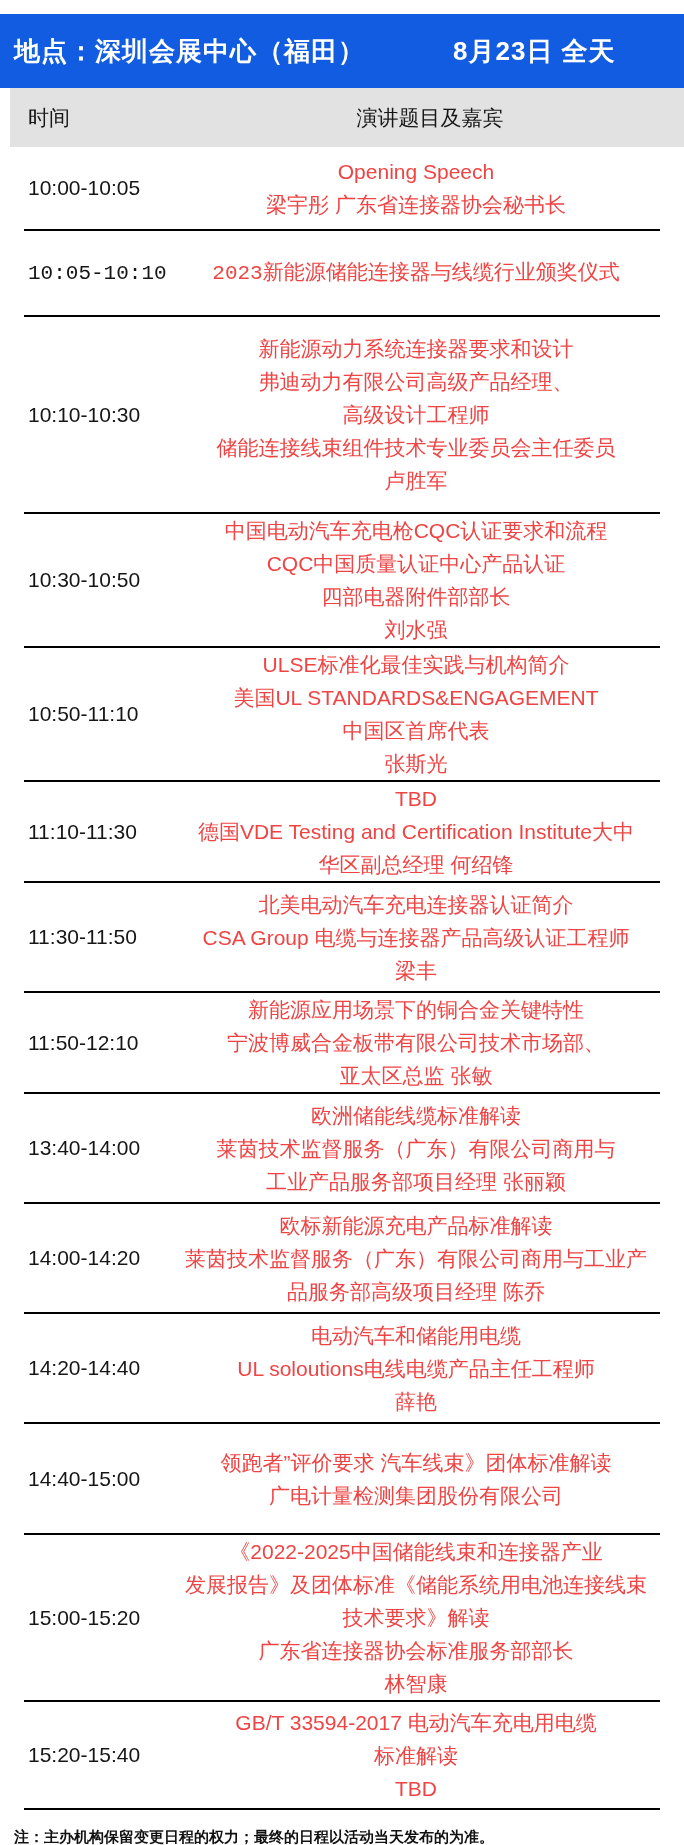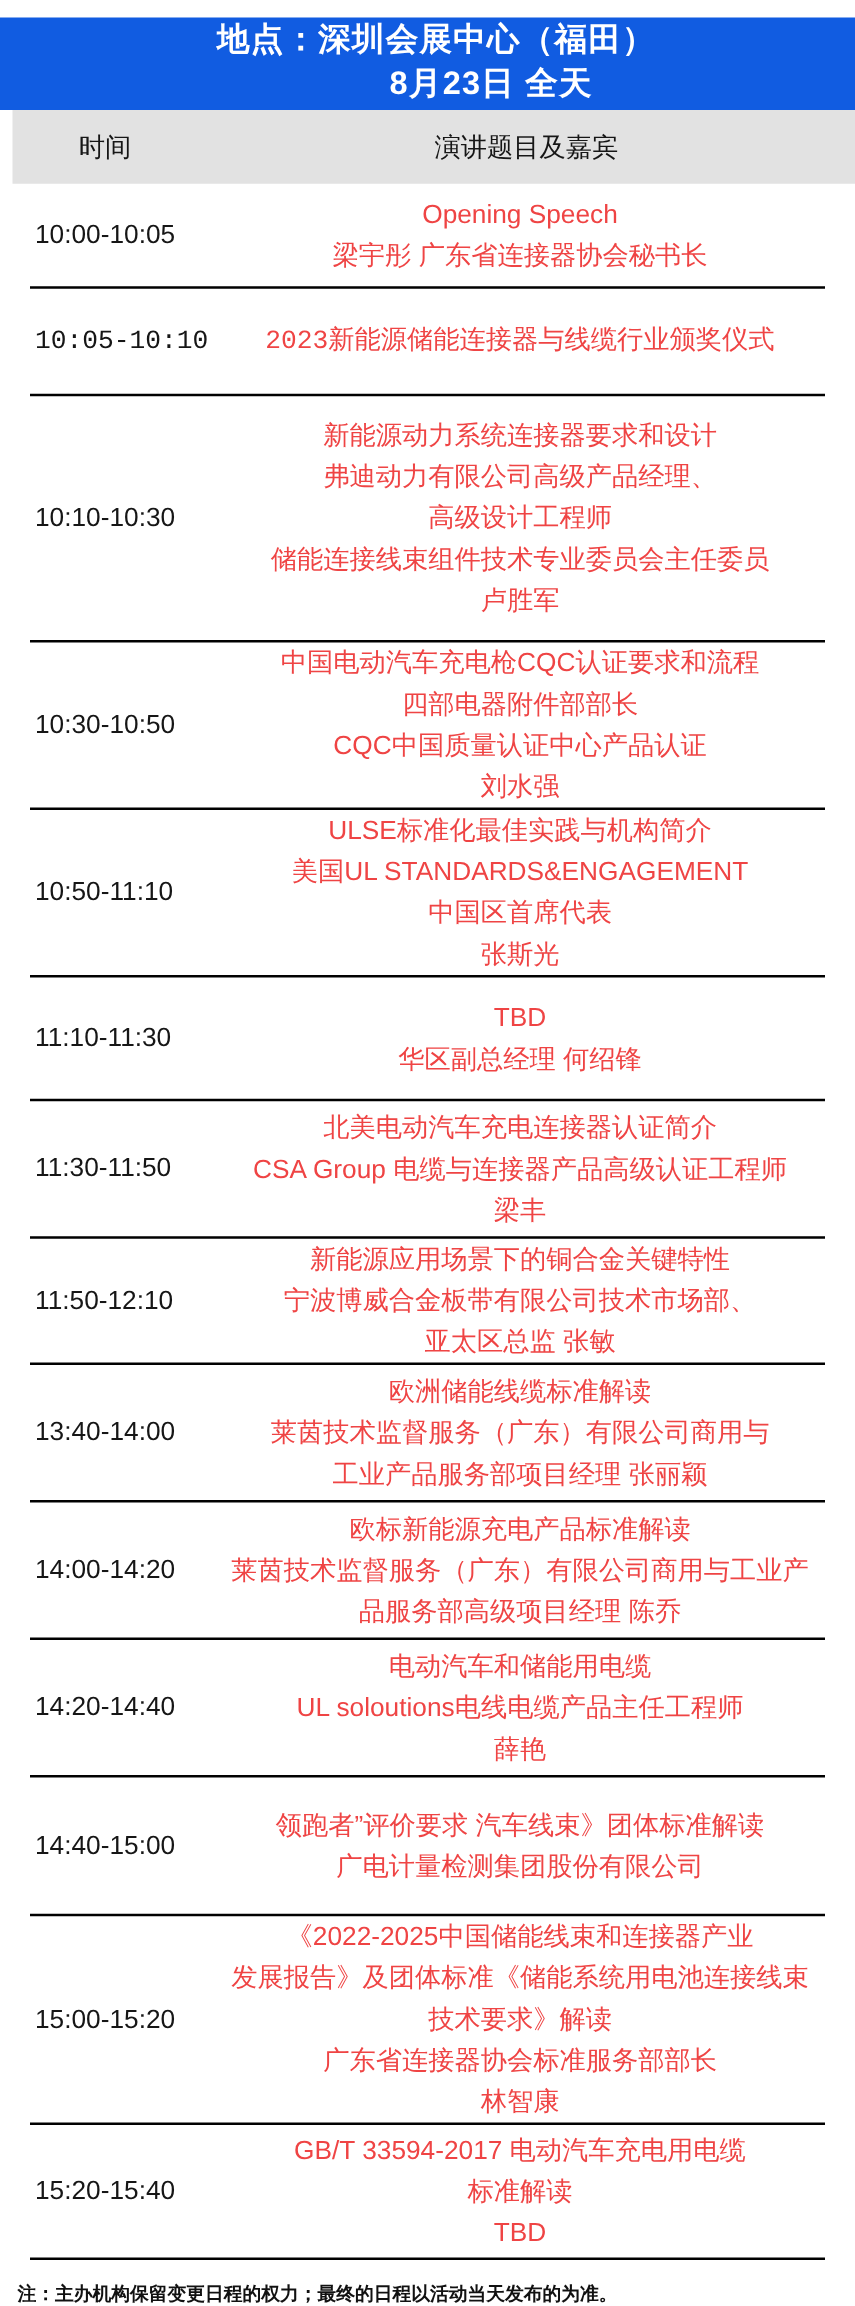--- a/index.html
+++ b/index.html
@@ -4,28 +4,28 @@
 <style>
   html,body{margin:0;padding:0;}
   body{
     width:684px;height:1845px;background:#ffffff;
     font-family:"Liberation Sans","DejaVu Sans",sans-serif;
     color:#111111;position:relative;
   }
   .title-bar{
     margin:14px 0 0 0;height:74px;background:#115CE1;color:#ffffff;
     display:flex;align-items:center;padding-left:14px;
-    font-size:26px;font-weight:600;letter-spacing:1px;flex-direction:column;
+    font-size:26px;font-weight:600;letter-spacing:1px;
   }
   .title-date{margin-left:88px;}
   .col-header{
     margin-left:10px;height:59px;background:#E2E2E2;
     display:flex;align-items:center;font-size:21px;color:#161616;
   }
-  .col-time-h{width:148px;text-align:center;flex-shrink:0;}
+  .col-time-h{width:148px;text-align:left;flex-shrink:0;padding-left:18px;}
   .col-topic-h{flex:1;text-align:center;}
   .table{margin:0 24px;}
   .row{
     display:flex;align-items:center;border-bottom:2px solid #000000;
   }
   .row .time{
     width:144px;padding-left:4px;flex-shrink:0;
     font-size:21px;color:#161616;white-space:nowrap;
   }
   .row .topic{
@@ -87,40 +87,41 @@
       <div>高级设计工程师</div>
       <div>储能连接线束组件技术专业委员会主任委员</div>
       <div>卢胜军</div>
     </div>
   </div>
 
   <div class="row">
     <div class="time">10:30-10:50</div>
     <div class="topic">
       <div>中国电动汽车充电枪CQC认证要求和流程</div>
+      <div>CQC中国质量认证中心产品认证</div>
       <div>四部电器附件部部长</div>
-      <div>CQC中国质量认证中心产品认证</div>
       <div>刘水强</div>
     </div>
   </div>
 
   <div class="row">
     <div class="time">10:50-11:10</div>
     <div class="topic">
       <div>ULSE标准化最佳实践与机构简介</div>
       <div>美国UL STANDARDS&amp;ENGAGEMENT</div>
       <div>中国区首席代表</div>
       <div>张斯光</div>
     </div>
   </div>
 
   <div class="row">
     <div class="time">11:10-11:30</div>
     <div class="topic">
       <div>TBD</div>
+      <div>德国VDE Testing and Certification Institute大中</div>
       <div>华区副总经理 何绍锋</div>
     </div>
   </div>
 
   <div class="row">
     <div class="time">11:30-11:50</div>
     <div class="topic">
       <div>北美电动汽车充电连接器认证简介</div>
       <div>CSA Group 电缆与连接器产品高级认证工程师</div>
       <div>梁丰</div>

